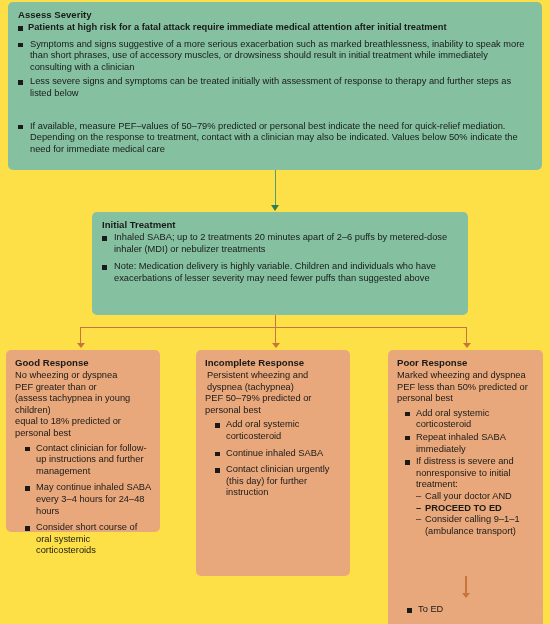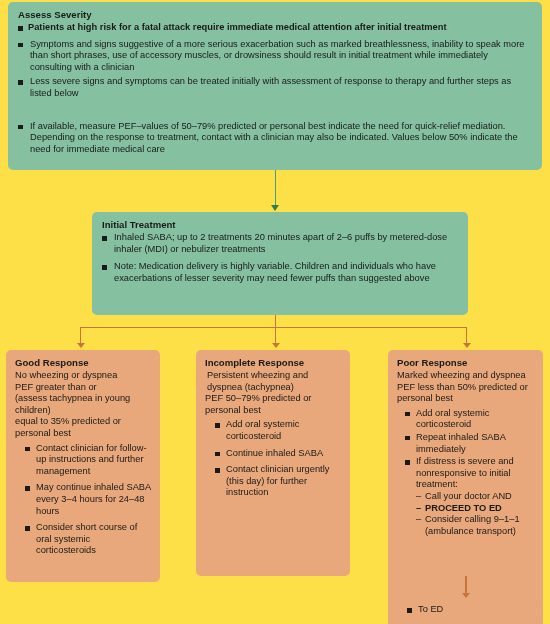--- a/index.html
+++ b/index.html
@@ -147,26 +147,26 @@
 
   <div class="conn vline-orange" style="left:274.8px; top:315px; height:13px;"></div>
   <div class="conn hline-orange" style="left:80px; top:327px; width:387px;"></div>
   <div class="conn vline-orange" style="left:80px; top:327px; height:17px;"></div>
   <div class="conn arrow-orange" style="left:76.7px; top:343px;"></div>
   <div class="conn vline-orange" style="left:274.8px; top:327px; height:17px;"></div>
   <div class="conn arrow-orange" style="left:271.5px; top:343px;"></div>
   <div class="conn vline-orange" style="left:466px; top:327px; height:17px;"></div>
   <div class="conn arrow-orange" style="left:462.7px; top:343px;"></div>
 
-  <div class="box orange" style="left:6px; top:350px; width:154px; height:232px; padding:7px 8px 7px 9px;">
+  <div class="box orange" style="left:6px; top:350px; width:154px; height:182px; padding:7px 8px 7px 9px;">
     <div class="box-title">Good Response</div>
     <p class="plain">No wheezing or dyspnea</p>
     <p class="plain">PEF greater than or</p>
     <p class="plain">(assess tachypnea in young children)</p>
-    <p class="plain" style="margin-bottom:3px;">equal to 35% predicted or personal best</p>
+    <p class="plain" style="margin-bottom:3px;">equal to 18% predicted or personal best</p>
     <ul class="bullets" style="padding-left:10px;">
       <li style="padding-left:11px;">Contact clinician for follow-up instructions and further management</li>
       <li style="padding-left:11px;">May continue inhaled SABA every 3–4 hours for 24–48 hours</li>
       <li style="padding-left:11px;">Consider short course of oral systemic corticosteroids</li>
     </ul>
   </div>
 
   <div class="box orange" style="left:196px; top:350px; width:154px; height:226px; padding:7px 8px 7px 9px;">
     <div class="box-title">Incomplete Response</div>
     <p class="plain" style="padding-left:2px;">Persistent wheezing and dyspnea (tachypnea)</p>

